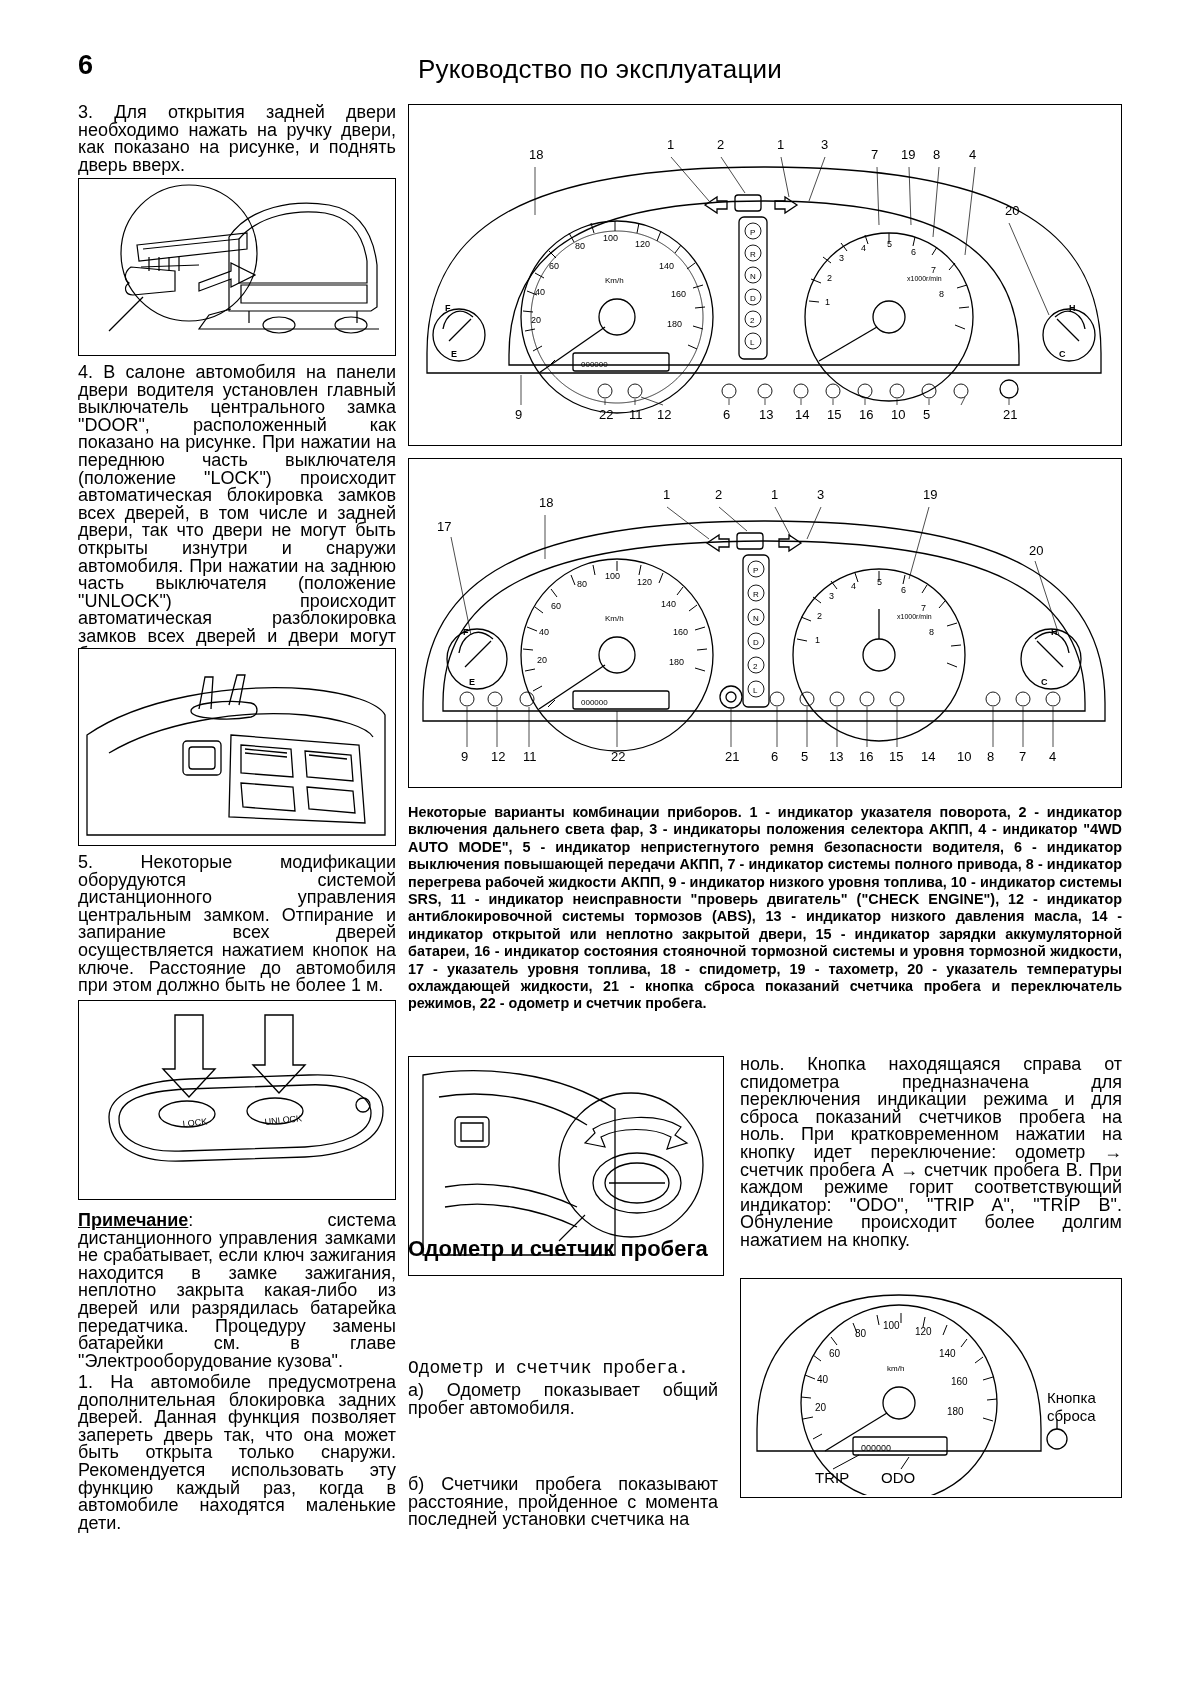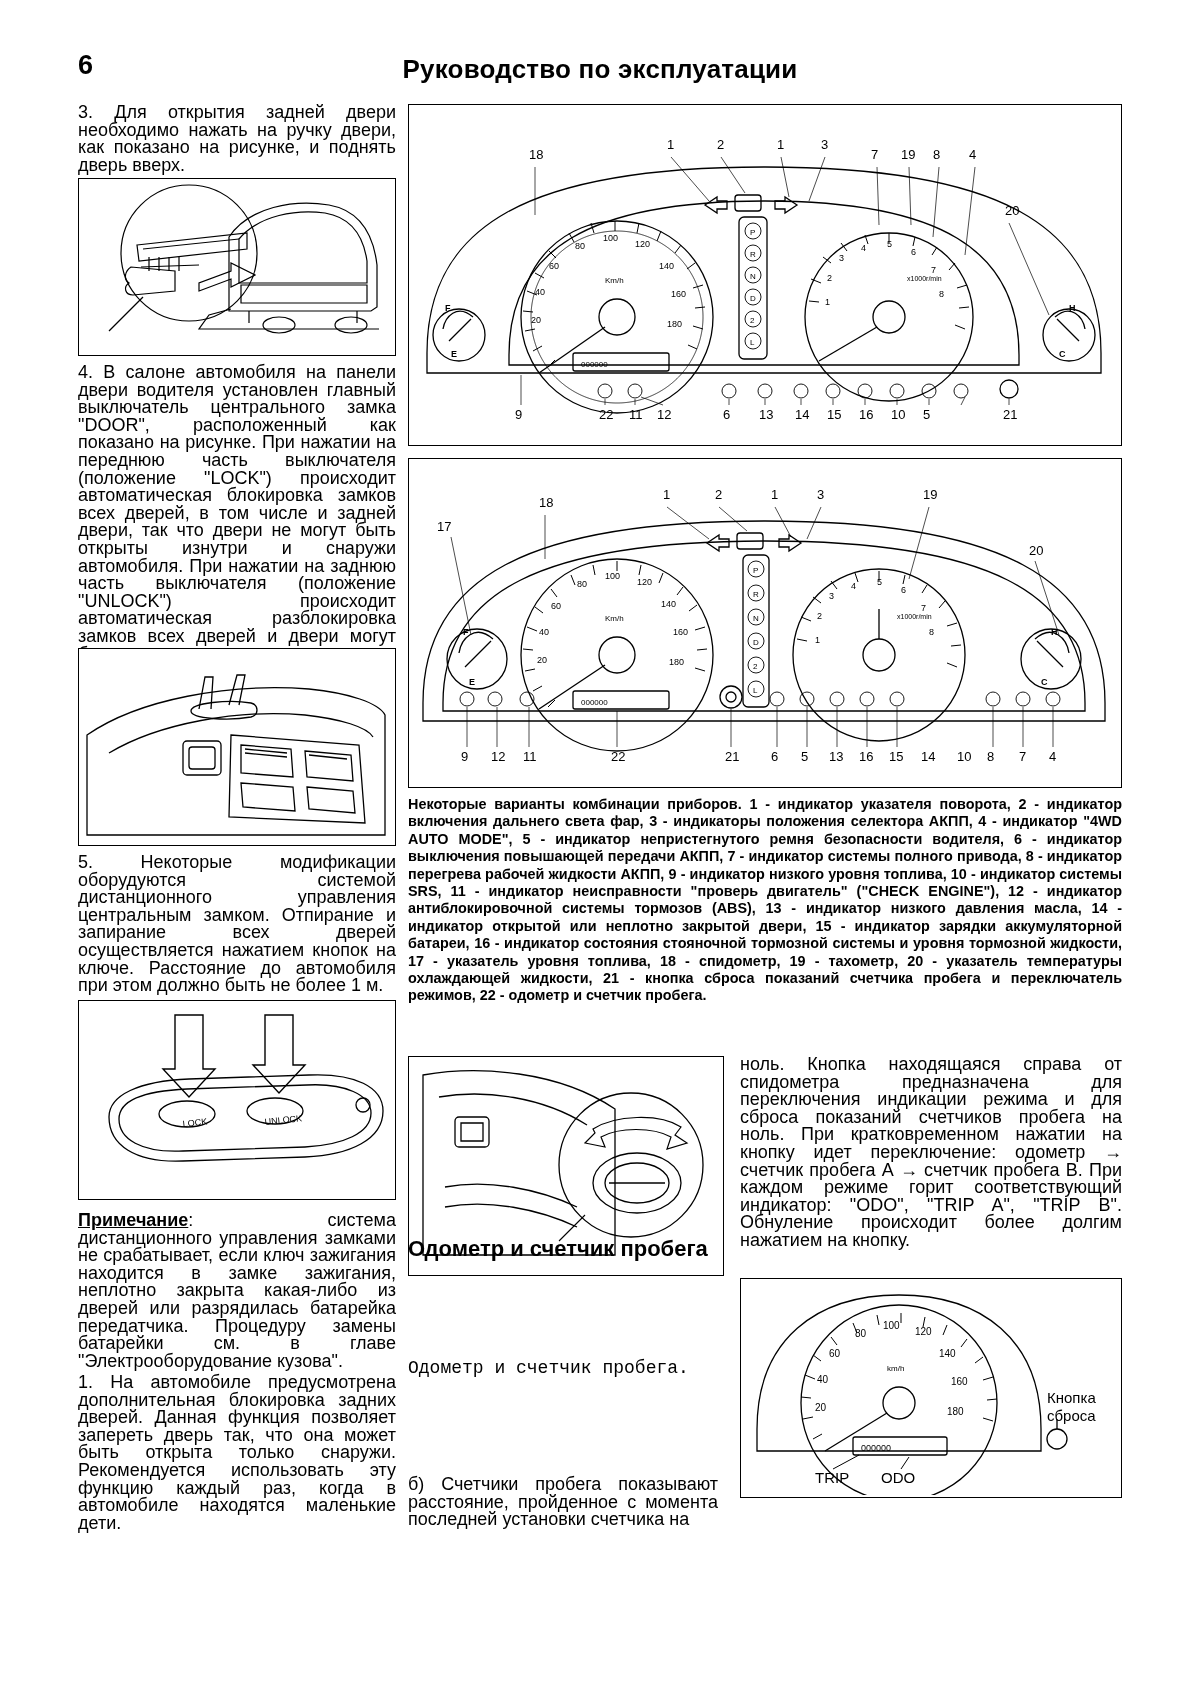--- a/index.html
+++ b/index.html
@@ -1,26 +1,26 @@
 <!DOCTYPE html>
 <html><head>
 <meta charset="utf-8">
 <style>
   html,body{margin:0;padding:0;background:#ffffff;}
   body{width:1200px;height:1697px;font-family:"Liberation Sans",sans-serif;color:#000;position:relative;}
   .page{position:absolute;left:0;top:0;width:1200px;height:1697px;}
 
   
   .pg-num{position:absolute;left:78px;top:50px;font-size:27px;font-weight:bold;}
-  .pg-title{position:absolute;left:0;top:54px;width:1200px;text-align:center;font-size:26px;font-weight:bold;letter-spacing:.2px;}
+  .pg-title{position:absolute;left:0;top:54px;width:1200px;text-align:center;font-size:26px;font-weight:normal;letter-spacing:.2px;}
 
   
   .txt{position:absolute;font-size:18px;line-height:17.6px;text-align:justify;text-justify:inter-word;}
   .txt.j{text-align:justify;}
-  .bold{font-weight:bold;}
+  .bold{font-weight:bold;margin-top:8px;}
   .ital{}
 
   
   .frame{position:absolute;border:1.6px solid #000;box-sizing:border-box;background:#fff;}
 
   svg{display:block;}
 
   .h2{position:absolute;font-size:22px;font-weight:bold;line-height:25px;}
 </style>
 </head>
@@ -475,20 +475,21 @@
         <path d="M184 72 C206 58 250 56 272 70 L266 78 L278 86 L258 92 L262 80 C244 70 210 70 192 80 L196 90 L176 86 L186 76 Z" stroke-width="1.2"></path>
       </g>
     </svg>
   </div>
 
   <div class="txt j" style="left:740px;top:1056px;width:382px;">ноль. Кнопка находящаяся справа от спидометра предназначена для переключения индикации режима и для сброса показаний счетчиков пробега на ноль. При кратковременном нажатии на кнопку идет переключение: одометр → счетчик пробега А → счетчик пробега В. При каждом режиме горит соответствующий индикатор: "ODO", "TRIP A", "TRIP B". Обнуление происходит более долгим нажатием на кнопку.</div>
 
   <div class="h2" style="left:408px;top:1236px;width:310px;">Одометр и счетчик пробега</div>
 
   <div class="txt" style="left:408px;top:1360px;width:310px;font-family:Liberation Mono, monospace;">Одометр и счетчик пробега.</div>
+  <div class="txt j" style="left:408px;top:1382px;width:310px;">а) Одометр показывает общий пробег автомобиля.</div>
   <div class="txt j" style="left:408px;top:1476px;width:310px;">б) Счетчики пробега показывают расстояние, пройденное с момента последней установки счетчика на</div>
 
   <div class="frame" style="left:740px;top:1278px;width:382px;height:220px;">
     <svg width="378" height="216" viewBox="0 0 378 216">
       <g fill="none" stroke="#000" stroke-width="1.3">
         <path d="M16 150 C16 60 76 16 158 16 C240 16 300 60 300 150 L300 172 L16 172 Z"></path>
         <circle cx="158" cy="124" r="98"></circle>
         <circle cx="158" cy="124" r="16"></circle>
         <path d="M146 134 L84 172"></path>
         <g stroke-width="1">

